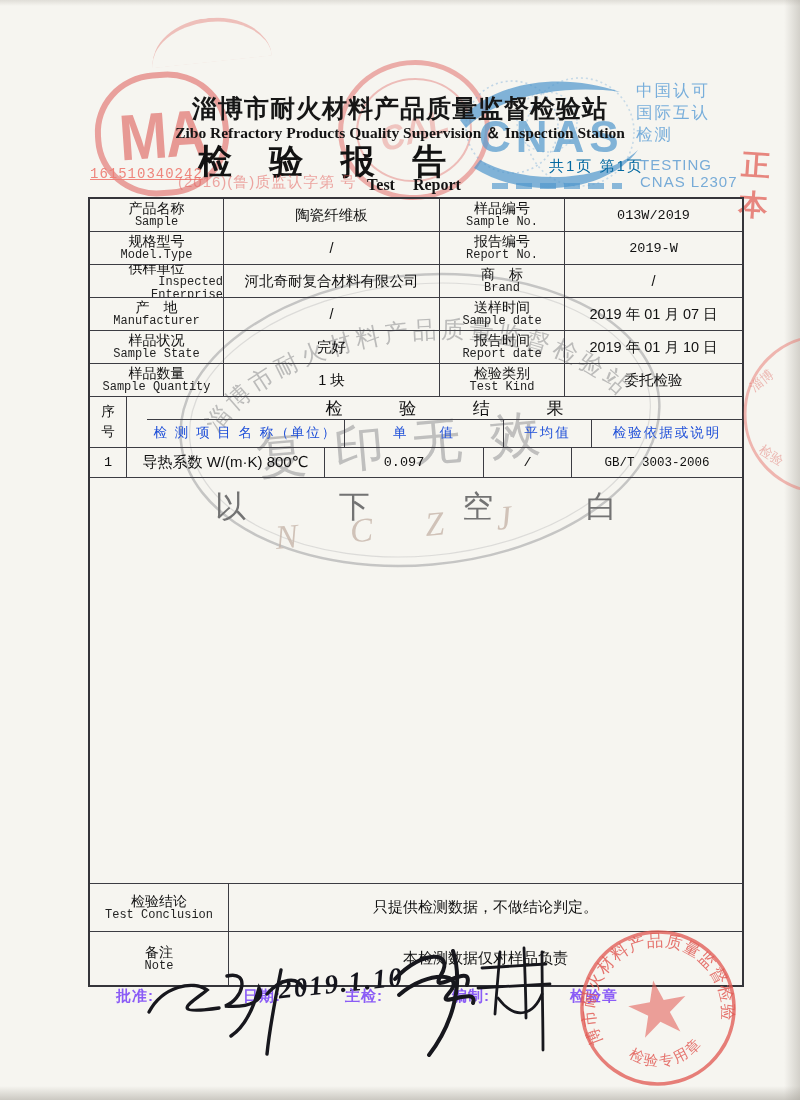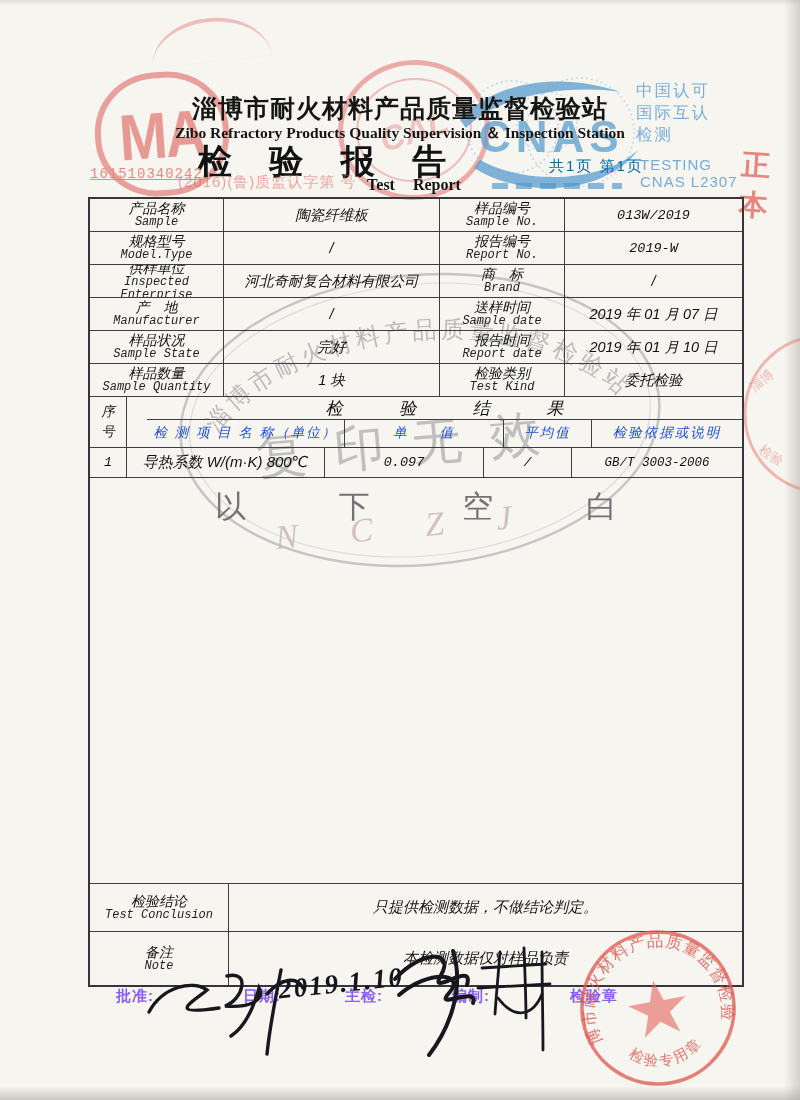--- a/index.html
+++ b/index.html
@@ -61,21 +61,21 @@
   .doc-table{left:88px;top:197px;width:652px;border:2px solid #35353a;background:transparent;}
   .row{display:grid;border-bottom:1.5px solid #3c3c42;}
   .row.last{border-bottom:none;}
   .g-info{grid-template-columns:134px 216px 125px 1fr;}
   .g-res-head{grid-template-columns:37px 1fr;}
   .g-res-cols{grid-template-columns:198px 159px 88px 1fr;}
   .g-res-row{grid-template-columns:37px 198px 159px 88px 1fr;}
   .g-conc{grid-template-columns:139px 1fr;}
   .r32{height:32px;} .r50{height:50px;} .r29{height:29px;} .r47{height:47px;} .r53{height:53px;}
   .c{border-right:1.5px solid #3c3c42;display:flex;flex-direction:column;
-     align-items:center;justify-content:center;text-align:center;overflow:hidden;font-style:italic;}
+     align-items:center;justify-content:center;text-align:right;overflow:hidden;}
   .c:last-child{border-right:none;}
   .cn{font-size:14px;line-height:15px;color:#111;}
   .en{font-family:"Liberation Mono","DejaVu Sans Mono",monospace;
       font-size:12px;line-height:13px;color:#222;}
   .val{font-size:14.5px;color:#111;}
   .valm{font-family:"Liberation Mono","DejaVu Sans Mono",monospace;font-size:13.5px;color:#111;}
   .res-title{font-size:17px;letter-spacing:26px;text-indent:26px;color:#101010;}
   .res-colhead{font-size:13.5px;color:#1d4ed8;letter-spacing:2px;}
   .seq{font-size:13.5px;line-height:20px;color:#111;}
   .sub-rows{display:flex;flex-direction:column;margin-left:20px;}

